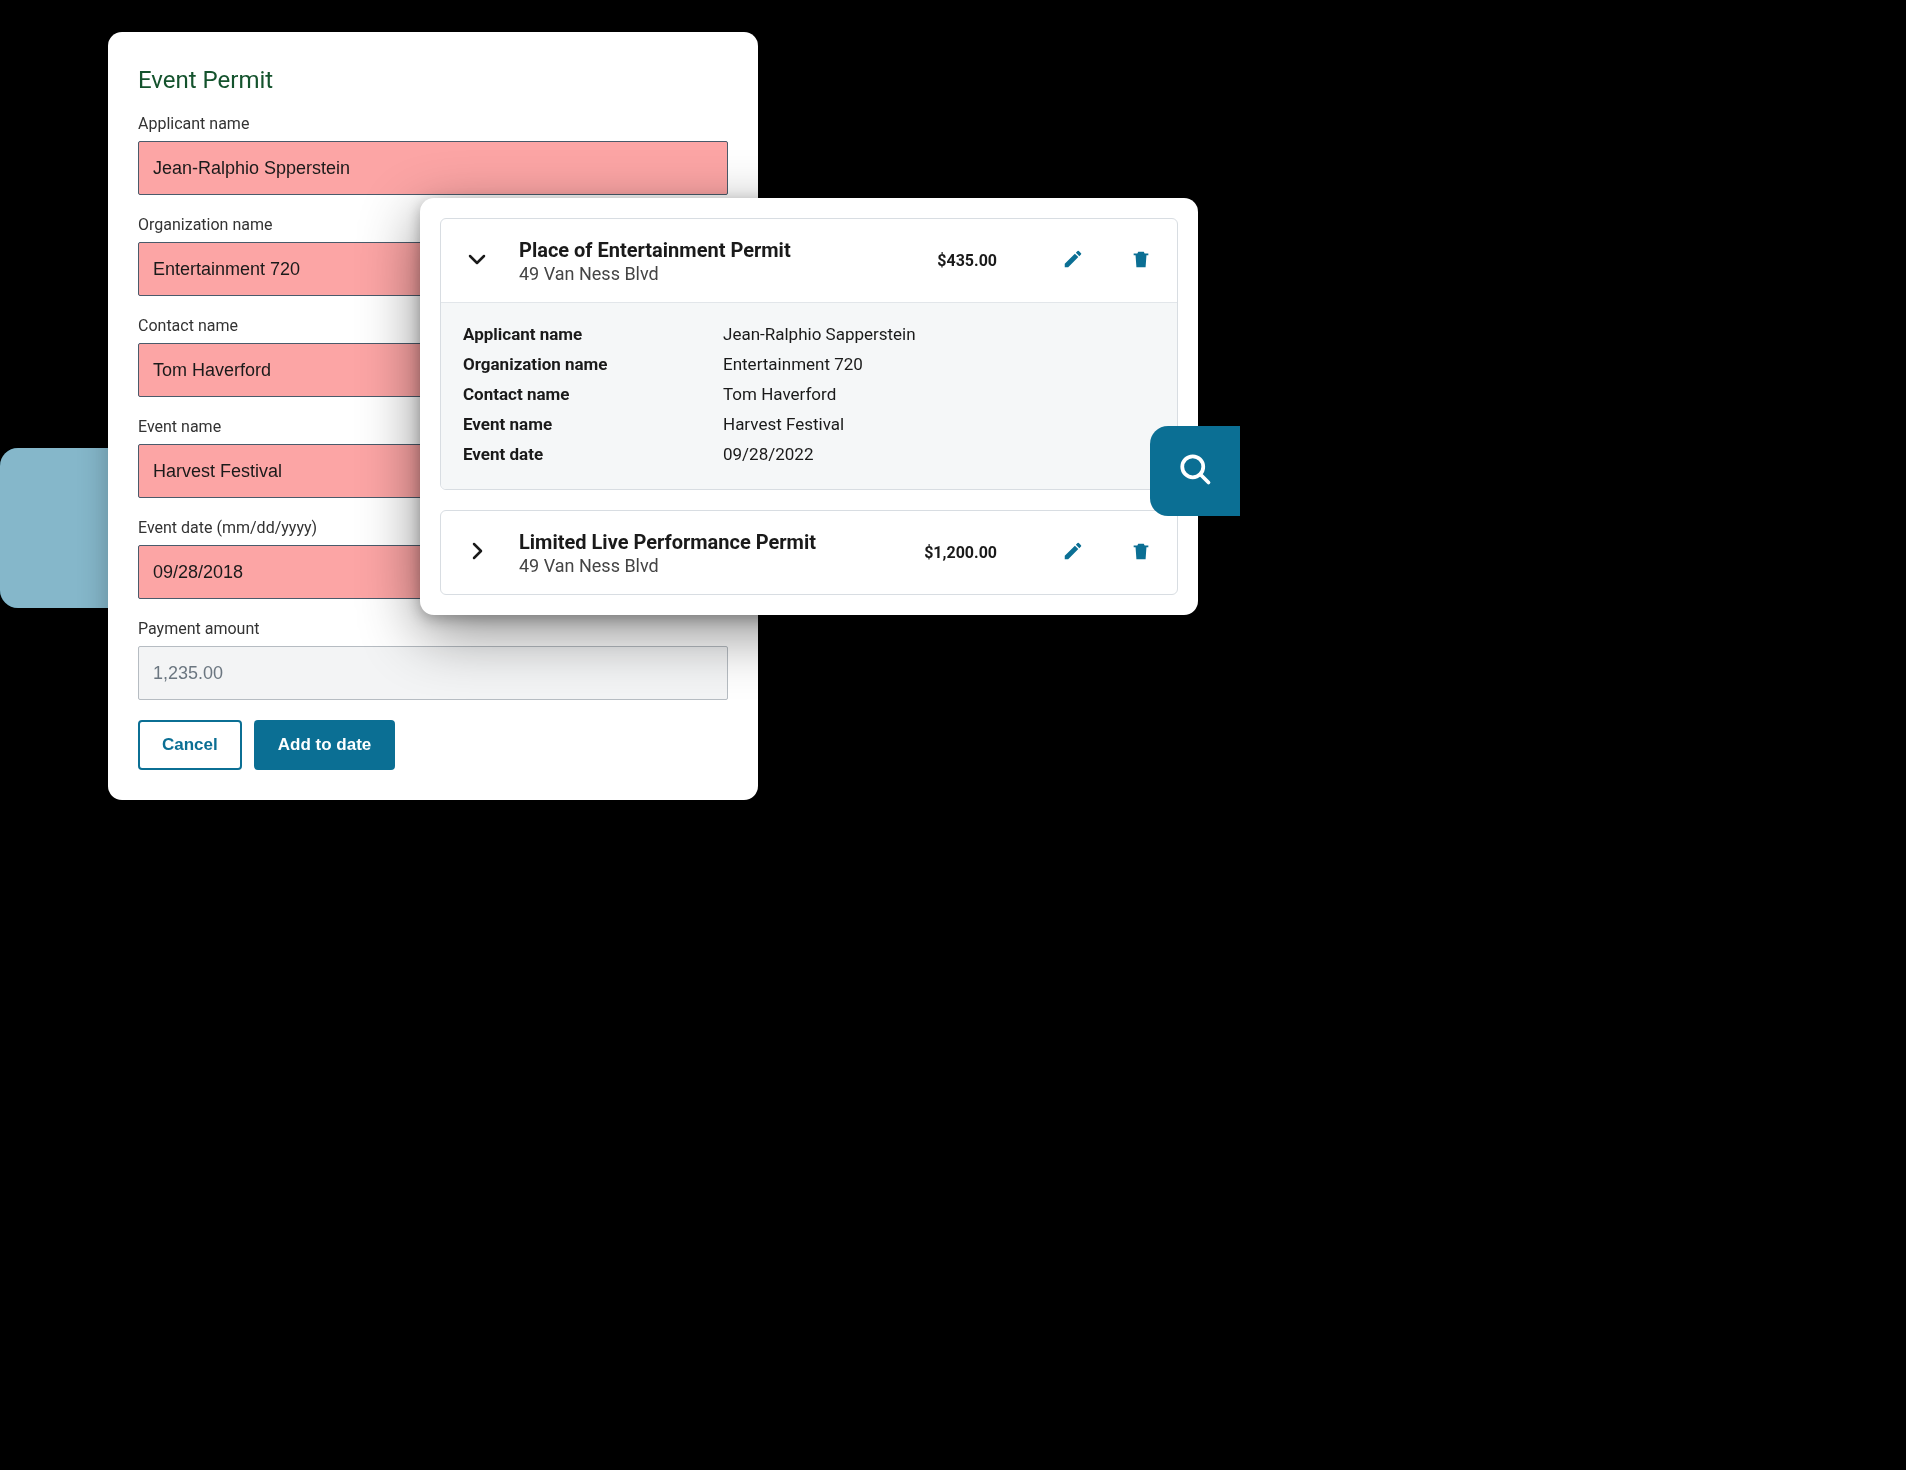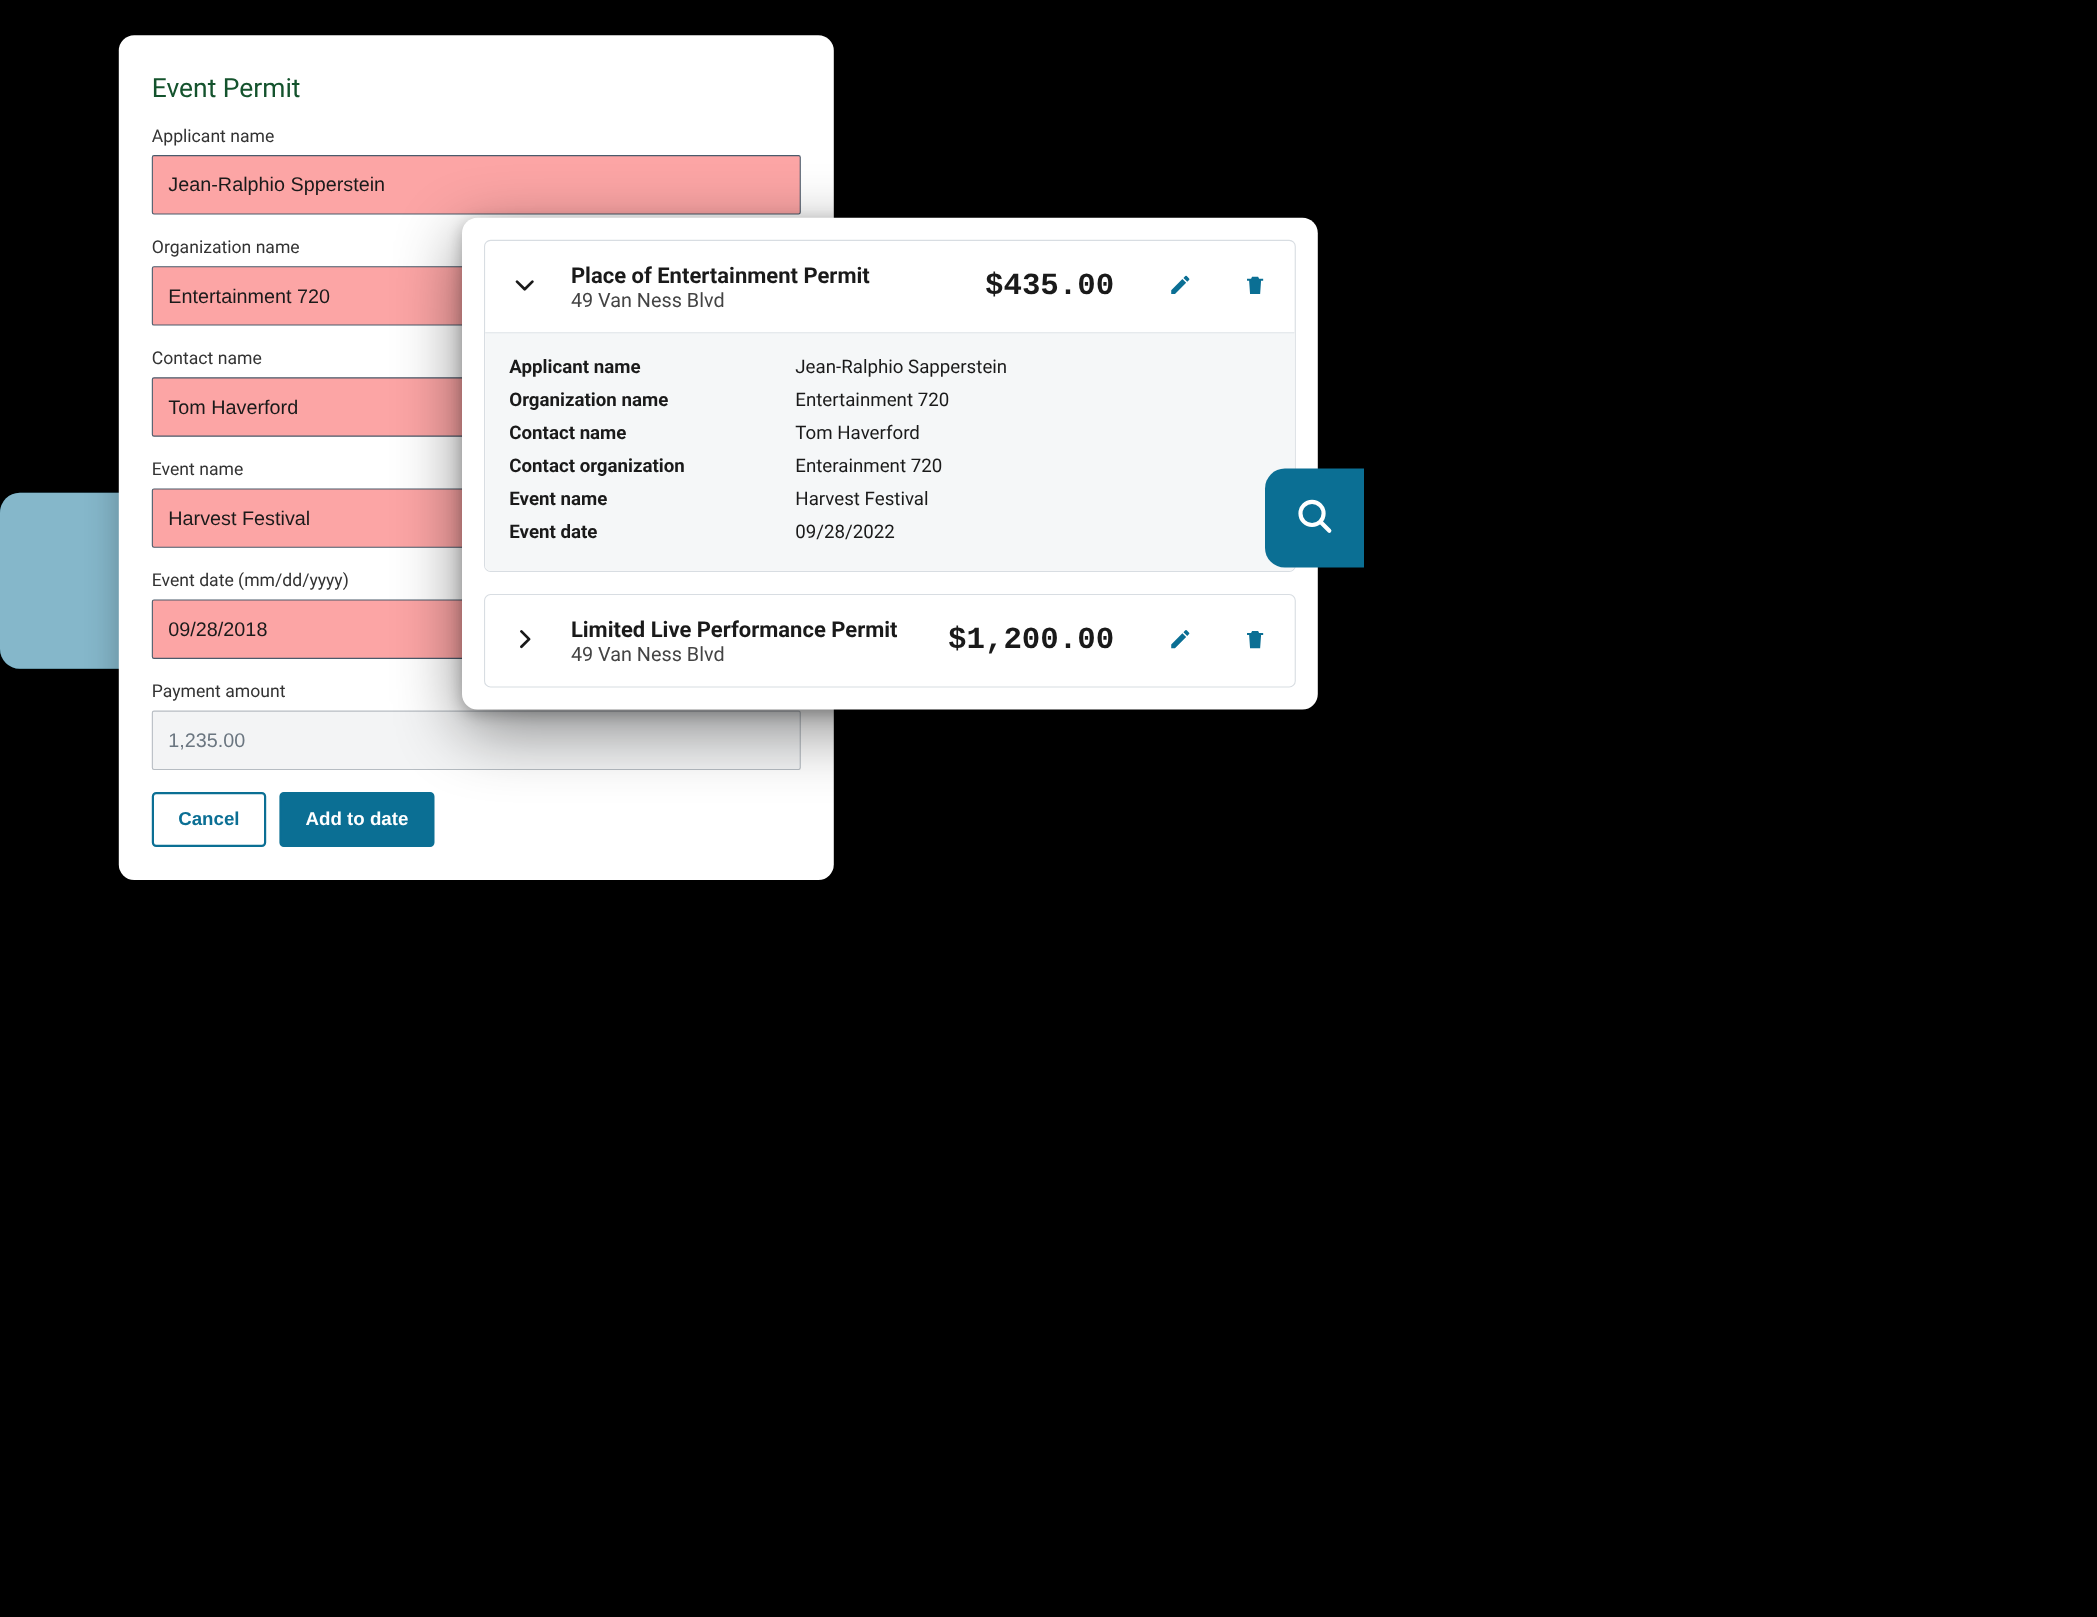--- a/index.html
+++ b/index.html
@@ -144,21 +144,21 @@
   .chevron {
     width: 32px;
     display: flex;
     justify-content: center;
     cursor: pointer;
   }
   .chevron svg { width: 24px; height: 24px; stroke: #1a1a1a; fill:none; }
   .permit-titles { flex: 1; }
   .permit-name { font-size: 20px; font-weight: 700; color: #1a1a1a; line-height: 1.3; }
   .permit-addr { font-size: 18px; color: #444; }
-  .permit-price { font-size: 28px; font-weight: 700; color: #1a1a1a; margin-right: 8px; font-family: Liberation Mono, monospace; }
+  .permit-price { font-size: 16px; font-weight: 700; color: #1a1a1a; margin-right: 24px; }
   .icon-btn {
     width: 32px; height: 32px;
     display: flex; align-items: center; justify-content: center;
     cursor: pointer;
     margin-left: 10px;
   }
   .icon-btn svg { width: 22px; height: 22px; fill: #0b6f94; }
 
   .permit-details {
     background: #f5f7f8;
@@ -265,24 +265,20 @@
         </div>
       <div class="detail-row">
           <div class="detail-key">Organization name</div>
           <div class="detail-val">Entertainment 720</div>
         </div>
       <div class="detail-row">
           <div class="detail-key">Contact name</div>
           <div class="detail-val">Tom Haverford</div>
         </div>
       <div class="detail-row">
-          <div class="detail-key">Contact organization</div>
-          <div class="detail-val">Enterainment 720</div>
-        </div>
-      <div class="detail-row">
           <div class="detail-key">Event name</div>
           <div class="detail-val">Harvest Festival</div>
         </div>
       <div class="detail-row">
           <div class="detail-key">Event date</div>
           <div class="detail-val">09/28/2022</div>
         </div>
     </div>
   </div>
 

